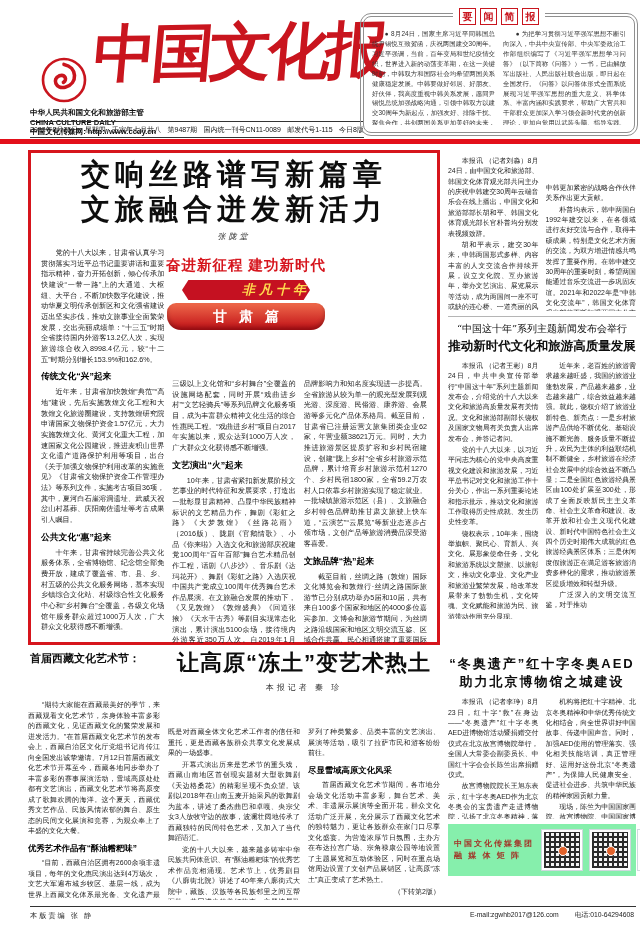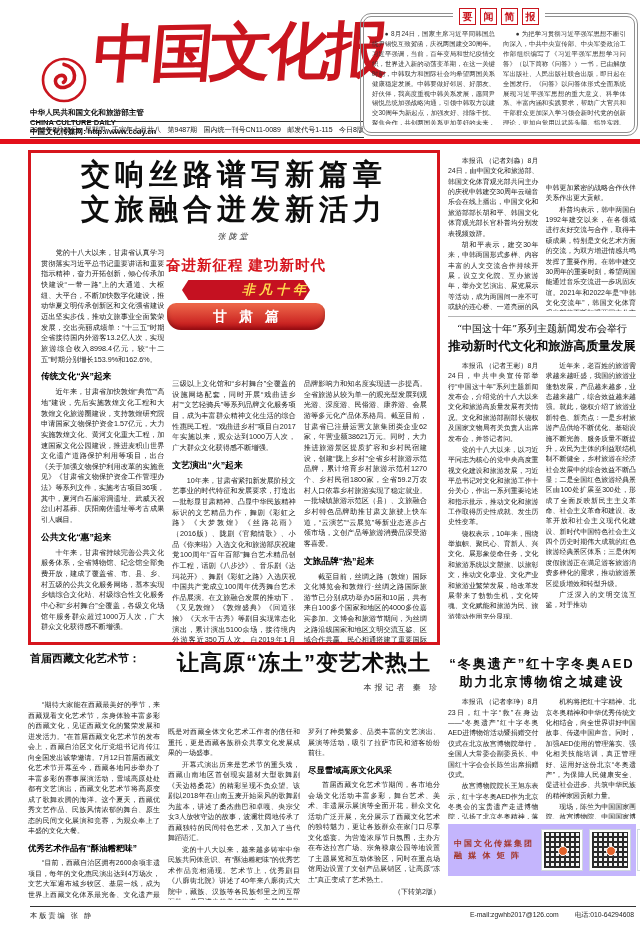--- a/index.html
+++ b/index.html
@@ -53,33 +53,33 @@
   .rightcol{position:absolute;left:448px;top:150px;width:188px;}
   .r-head{font-size:11.5px;font-weight:bold;text-align:center;color:#0d0d0d;margin-top:2px;white-space:nowrap;}
   .r-cols{display:flex;gap:7px;overflow:hidden;margin-top:6px;}
   .rcol{flex:1;font-size:6.9px;line-height:1.5;text-align:justify;color:#222;overflow:hidden;}
   .r-divider{border-top:1px solid #b5b5b5;margin-top:5px;}
   .r-kicker{font-family:"DejaVu Serif",serif;font-size:10px;text-align:center;margin-top:5px;
             color:#111;white-space:nowrap;}
   .r-head2{font-size:12.5px;font-weight:bold;text-align:center;color:#0d0d0d;margin-top:2px;white-space:nowrap;}
   .r-head3{font-size:13px;font-weight:bold;text-align:center;line-height:1.4;color:#0d0d0d;margin-top:36px;letter-spacing:2px;}
   
-  .qr-panel{margin-top:5px;height:52px;background:#c4b5fd;display:flex;align-items:center;gap:8px;padding:0 6px;box-sizing:border-box;}
+  .qr-panel{margin-top:5px;height:52px;background:#86efac;display:flex;align-items:center;gap:8px;padding:0 6px;box-sizing:border-box;}
   .qr-org{font-size:8px;font-weight:bold;color:#a23427;line-height:1.6;letter-spacing:2px;white-space:nowrap;}
   .qr{width:36px;height:36px;background:
         repeating-linear-gradient(0deg,#2b2b2b 0 2px,transparent 2px 5px),
         repeating-linear-gradient(90deg,#2b2b2b 0 2px,#f4f4f4 2px 5px);
       position:relative;flex:none;border:2px solid #fff;outline:1px solid #cfd8de;}
   .qr::after{content:"";position:absolute;left:50%;top:50%;width:8px;height:8px;margin:-4px 0 0 -4px;border-radius:50%;
              background:#e2622b;border:1px solid #fff;}
   
   .tibet{position:absolute;left:28px;top:648px;width:412px;}
   .t-kicker{position:absolute;left:2px;top:3px;font-size:11px;font-weight:bold;color:#0d0d0d;white-space:nowrap;}
   .t-head{margin-left:140px;text-align:center;font-size:22px;font-weight:bold;letter-spacing:1px;color:#0d0d0d;white-space:nowrap;}
-  .t-byline{margin-left:140px;text-align:right;font-size:8px;letter-spacing:3px;color:#333;margin-top:4px;}
+  .t-byline{margin-left:140px;text-align:center;font-size:8px;letter-spacing:3px;color:#333;margin-top:4px;}
   .t-cols{display:flex;gap:8px;margin-top:7px;height:200px;overflow:hidden;}
   .tcol{flex:1;font-size:7px;line-height:1.5;text-align:justify;color:#1c1c1c;overflow:hidden;}
   .tcol .sub-h{font-size:8.4px;}
   
   .footer-rule{position:absolute;left:30px;top:906px;width:606px;border-top:1px solid #333;}
   .editor{position:absolute;left:30px;top:911px;font-size:7.2px;color:#222;letter-spacing:2px;}
   .contact{position:absolute;right:6px;top:910px;width:320px;text-align:right;font-size:6.8px;color:#222;}
   .contact span{margin-left:14px;}
 </style>
 </head>

